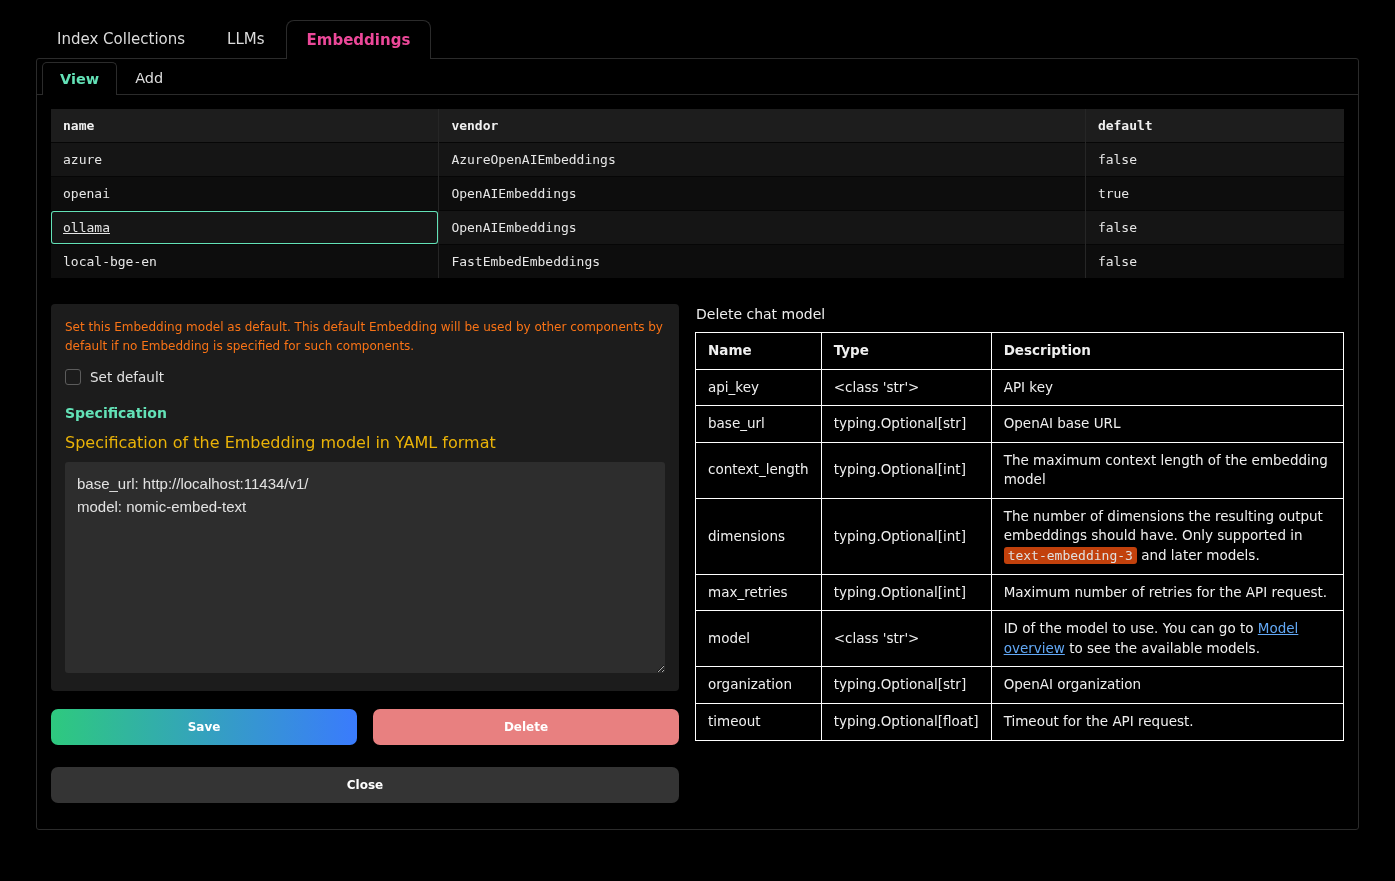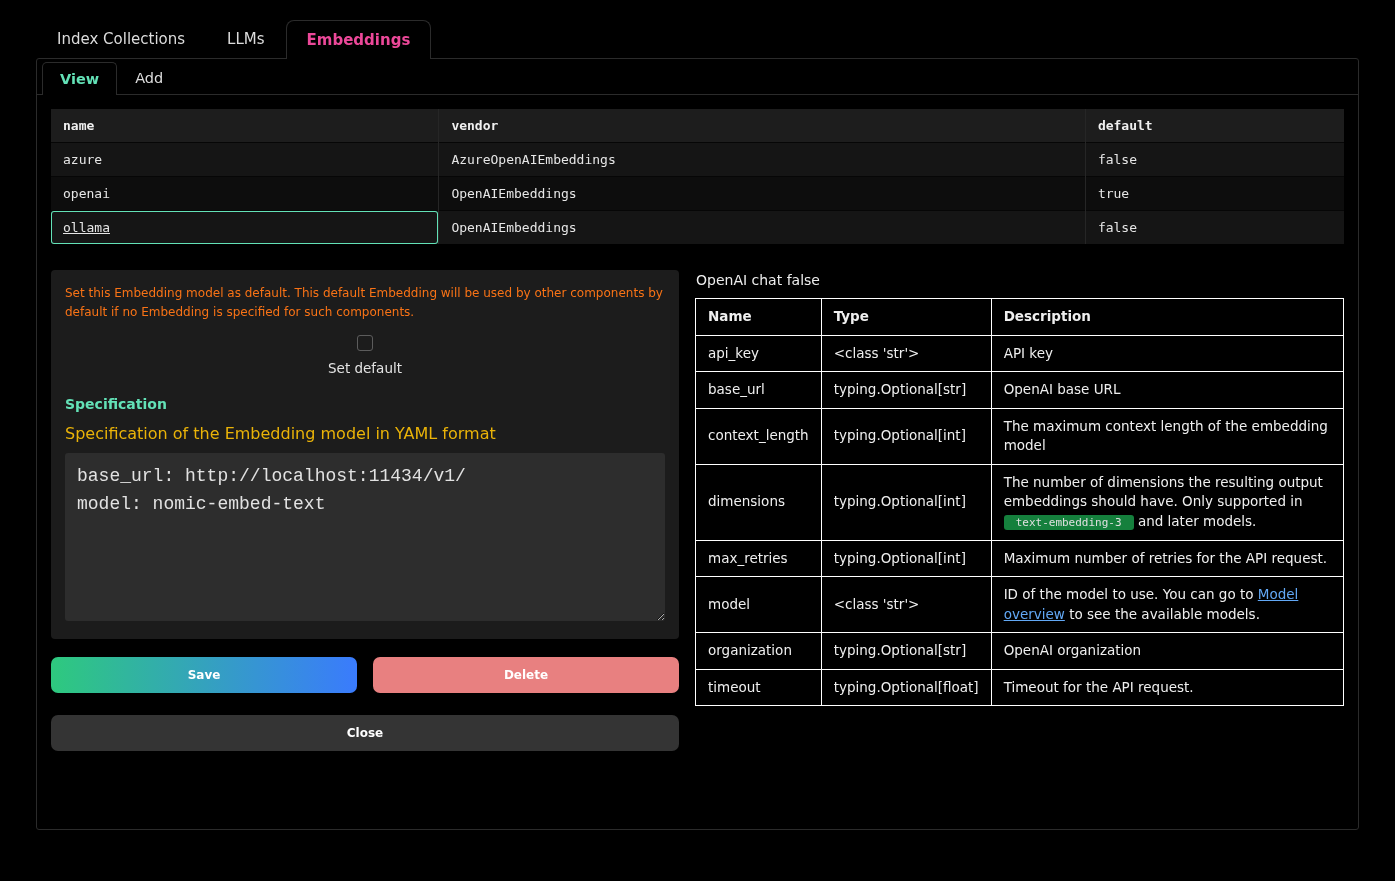--- a/index.html
+++ b/index.html
@@ -63,32 +63,32 @@
   .col-vendor { width:50%; }
   .col-default { width:20%; }
 
   
   .detail-row { display:flex; gap:16px; align-items:flex-start; }
   .left-col { width:628px; flex-shrink:0; }
   .right-col { flex:1; min-width:0; }
 
   .panel { background:#1c1c1c; border-radius:4px; padding:14px 14px 18px; }
   .help-text { font-size:12px; color:#f97316; line-height:1.55; }
-  .checkbox-row { display:flex; align-items:center; gap:9px; margin-top:14px; cursor:pointer;flex-direction:column; }
+  .checkbox-row { display:flex; align-items:center; gap:9px; margin-top:14px; cursor:pointer; }
   .checkbox {
     width:16px; height:16px; border:1px solid #5c5c5c; border-radius:3px;
     background:transparent; flex-shrink:0;
   }
   .checkbox-label { font-size:13.5px; color:#e3e3e3; }
   .spec-heading { margin-top:20px; color:#63e2b7; font-weight:bold; font-size:14px; }
   .spec-help { margin-top:12px; font-size:16px; color:#eab308; }
   .spec-textarea {
-    margin-top:10px; width:100%; height:168px; display:block;
+    margin-top:10px; width:100%; height:211px; display:block;
     background:#2d2d2d; color:#e2e2e2; border:none; border-radius:3px;
-    padding:10px 12px; font-family:Liberation Mono, monospace; font-size:18px; line-height:1.55;
+    padding:10px 12px; font-family:Liberation Sans, sans-serif; font-size:15px; line-height:1.55;
     resize:both; outline:none;
   }
 
   .btn-row { display:flex; gap:16px; margin-top:18px; }
   .btn {
     flex:1; height:36px; border:none; border-radius:7px; color:#fff;
     font-weight:bold; font-size:12px; font-family:inherit; cursor:pointer;
   }
   .btn-save { background:linear-gradient(90deg,#2ec97e,#3a7bfd); }
   .btn-delete { background:#e88080; }
@@ -98,22 +98,22 @@
   .doc-title { font-size:14px; color:#ededed; margin:2px 0 10px 1px; }
   .doc-table { width:100%; border-collapse:collapse; font-size:13.5px; background:#000; }
   .doc-table th, .doc-table td {
     border:1px solid #ffffff; padding:8px 12px; text-align:left; vertical-align:middle;
     color:#efefef; line-height:1.45;
   }
   .doc-table th { font-weight:600; }
   .doc-col-name { width:122px; }
   .doc-col-type { width:160px; }
   .code-chip {
-    background:#15803d; border-radius:3px; padding:1px 12px;
-    font-family:"DejaVu Sans Mono","Liberation Mono",monospace; font-size:11px; color:#e0e0e0;
+    background:#c2410c; border-radius:3px; padding:1px 4px;
+    font-family:"DejaVu Sans Mono","Liberation Mono",monospace; font-size:13px; color:#e0e0e0;
     white-space:nowrap;
   }
   a.doc-link { color:#62a8f5; text-decoration:underline; cursor:pointer; }
 </style>
 </head>
 <body>
 
 <div class="page">
 
   <div class="main-tabs">
@@ -146,20 +146,25 @@
             <td>false</td>
           </tr>
           <tr>
             <td>openai</td>
             <td>OpenAIEmbeddings</td>
             <td>true</td>
           </tr>
           <tr>
             <td class="selected">ollama</td>
             <td>OpenAIEmbeddings</td>
+            <td>false</td>
+          </tr>
+          <tr>
+            <td>local-bge-en</td>
+            <td>FastEmbedEmbeddings</td>
             <td>false</td>
           </tr>
         </tbody>
       </table>
 
       <div class="detail-row">
 
         <div class="left-col">
           <div class="panel">
             <div class="help-text">Set this Embedding model as default. This default Embedding will be used by other components by default if no Embedding is specified for such components.</div>
@@ -174,21 +179,21 @@
           </div>
 
           <div class="btn-row">
             <button class="btn btn-save">Save</button>
             <button class="btn btn-delete">Delete</button>
           </div>
           <button class="btn btn-close">Close</button>
         </div>
 
         <div class="right-col">
-          <div class="doc-title">OpenAI chat false</div>
+          <div class="doc-title">Delete chat model</div>
           <table class="doc-table">
             <thead>
               <tr>
                 <th class="doc-col-name">Name</th>
                 <th class="doc-col-type">Type</th>
                 <th>Description</th>
               </tr>
             </thead>
             <tbody>
               <tr>

